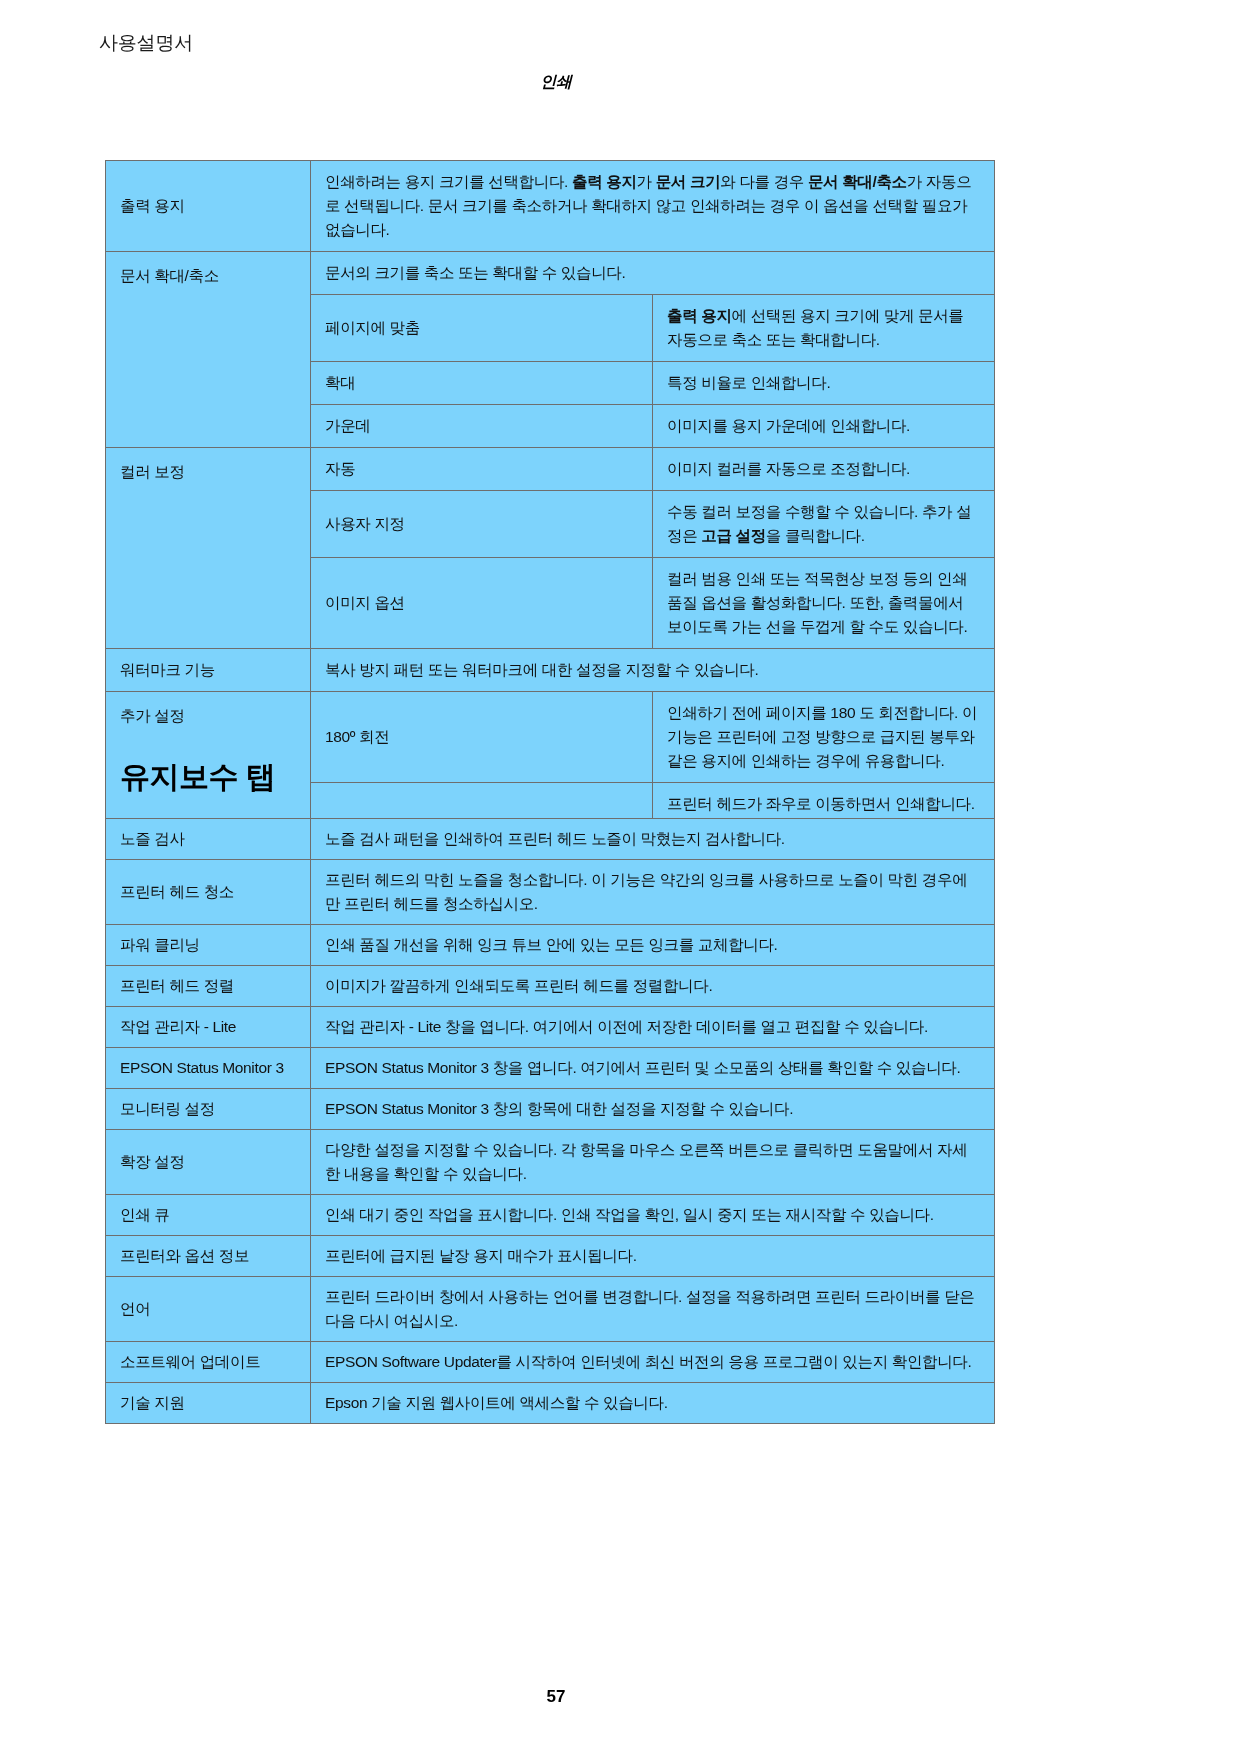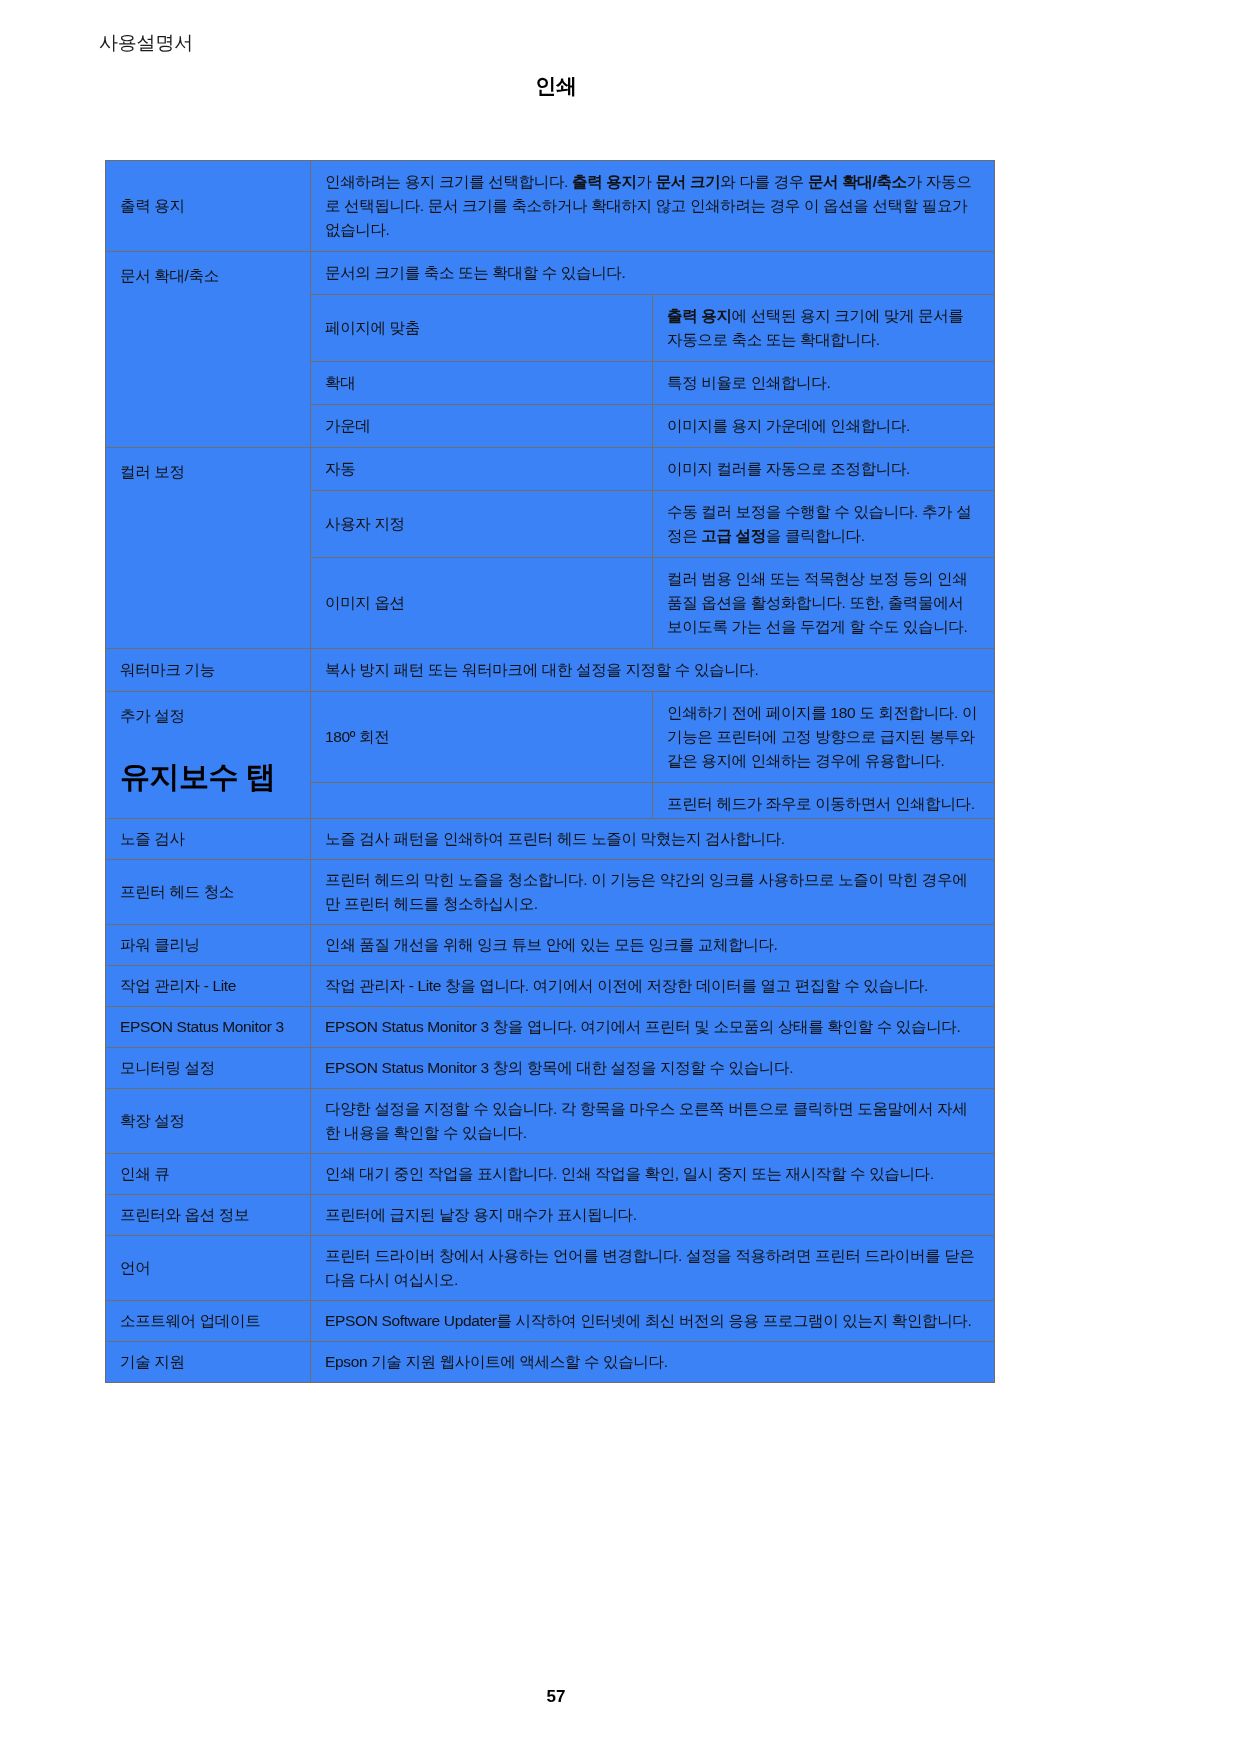--- a/index.html
+++ b/index.html
@@ -33,41 +33,42 @@
     font-size: 19px;
     letter-spacing: -0.2px;
     color: #1a1a1a;
   }
   .chapter-title {
     position: absolute;
     top: 72px;
     left: 0;
     width: 1112px;
     text-align: center;
-    font-size: 21px;
+    font-size: 16px;
     font-weight: bold;
     letter-spacing: -0.3px;
     color: #000;
+    font-style: italic;
   }
 
   
   .doc-table {
     position: absolute;
     border-collapse: collapse;
     table-layout: fixed;
     font-size: 15.5px;
     line-height: 1.55;
     letter-spacing: -0.35px;
     color: #111;
   }
   .doc-table td {
     border: 1px solid #6e6e6e;
     vertical-align: middle;
     padding: 9px 12px 9px 14px;
-    background: #3b82f6;
+    background: #7dd3fc;
   }
   .doc-table td.lvl1 { width: 178px; }
   .doc-table td.lvl2 { width: 190px; }
   .doc-table td.desc { }
 
   
   #table-print-settings {
     top: 160px;
     left: 105px;
     width: 890px;
@@ -181,20 +182,24 @@
         </tr>
         <tr>
           <td class="lvl1">프린터 헤드 청소</td>
           <td class="desc">프린터 헤드의 막힌 노즐을 청소합니다. 이 기능은 약간의 잉크를 사용하므로 노즐이 막힌 경우에만 프린터 헤드를 청소하십시오.</td>
         </tr>
         <tr>
           <td class="lvl1">파워 클리닝</td>
           <td class="desc">인쇄 품질 개선을 위해 잉크 튜브 안에 있는 모든 잉크를 교체합니다.</td>
         </tr>
         <tr>
+          <td class="lvl1">프린터 헤드 정렬</td>
+          <td class="desc">이미지가 깔끔하게 인쇄되도록 프린터 헤드를 정렬합니다.</td>
+        </tr>
+        <tr>
           <td class="lvl1">작업 관리자 - Lite</td>
           <td class="desc">작업 관리자 - Lite 창을 엽니다. 여기에서 이전에 저장한 데이터를 열고 편집할 수 있습니다.</td>
         </tr>
         <tr>
           <td class="lvl1">EPSON Status Monitor 3</td>
           <td class="desc">EPSON Status Monitor 3 창을 엽니다. 여기에서 프린터 및 소모품의 상태를 확인할 수 있습니다.</td>
         </tr>
         <tr>
           <td class="lvl1">모니터링 설정</td>
           <td class="desc">EPSON Status Monitor 3 창의 항목에 대한 설정을 지정할 수 있습니다.</td>

